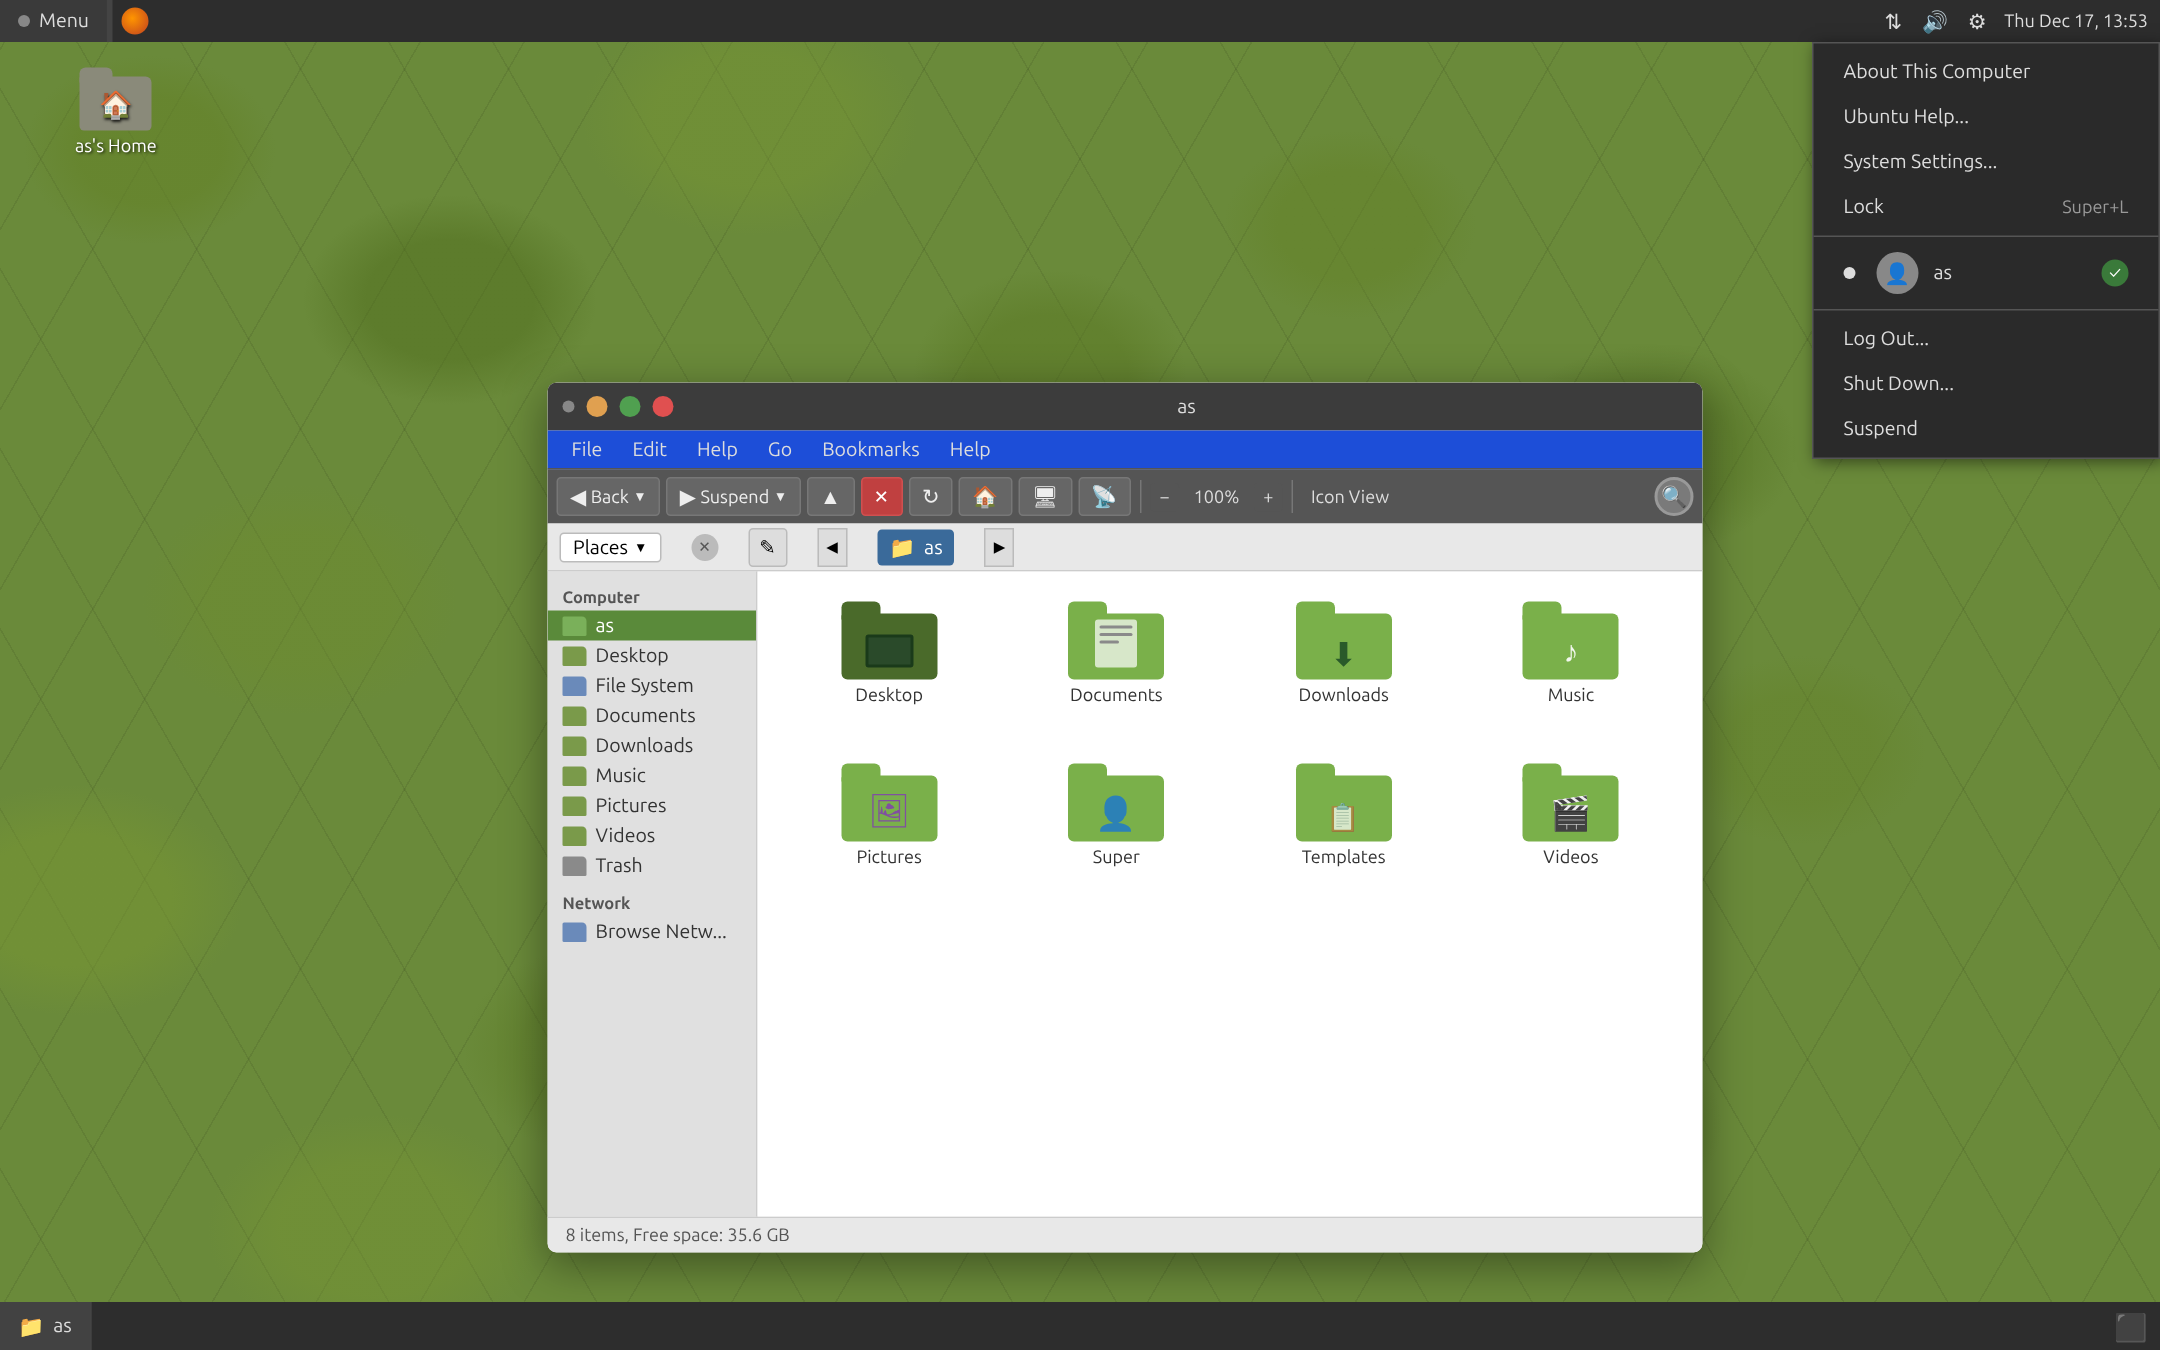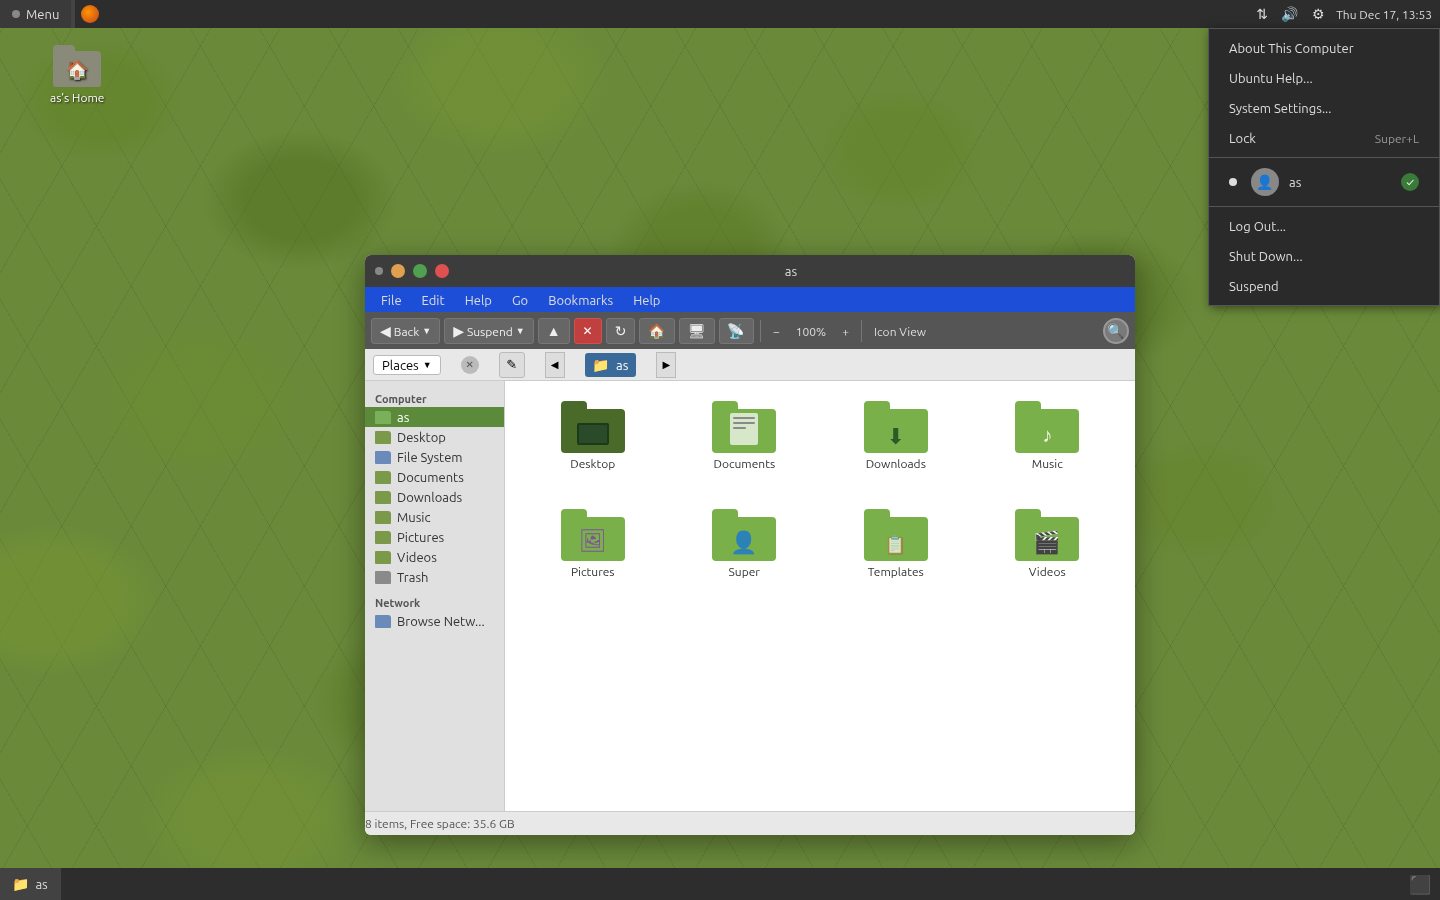--- a/index.html
+++ b/index.html
@@ -515,21 +515,21 @@
       text-align: center;
     }
 
     
     #fm-statusbar {
       background: #e8e8e8;
       height: 24px;
       border-top: 1px solid #ccc;
       display: flex;
       align-items: center;
-      padding: 0 0;
+      padding: 0 12px;
       font-size: 12px;
       color: #555;
     }
   </style>
 </head>
 <body>
 
 <div id="desktop">
 
   <div id="top-panel">

